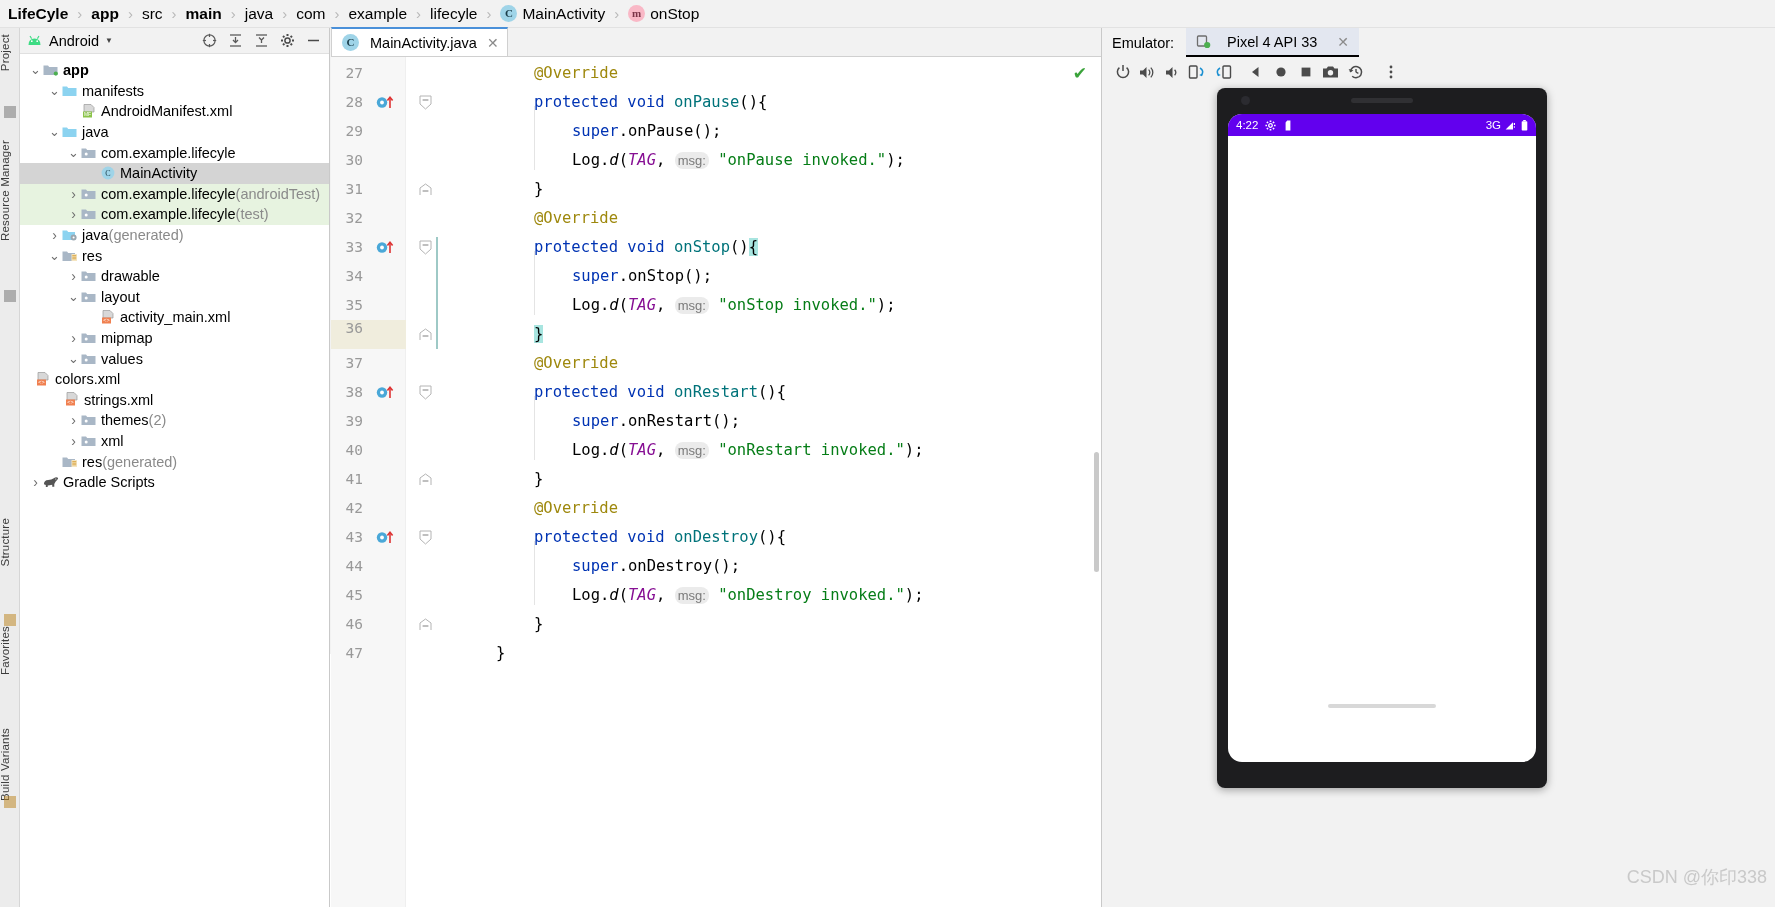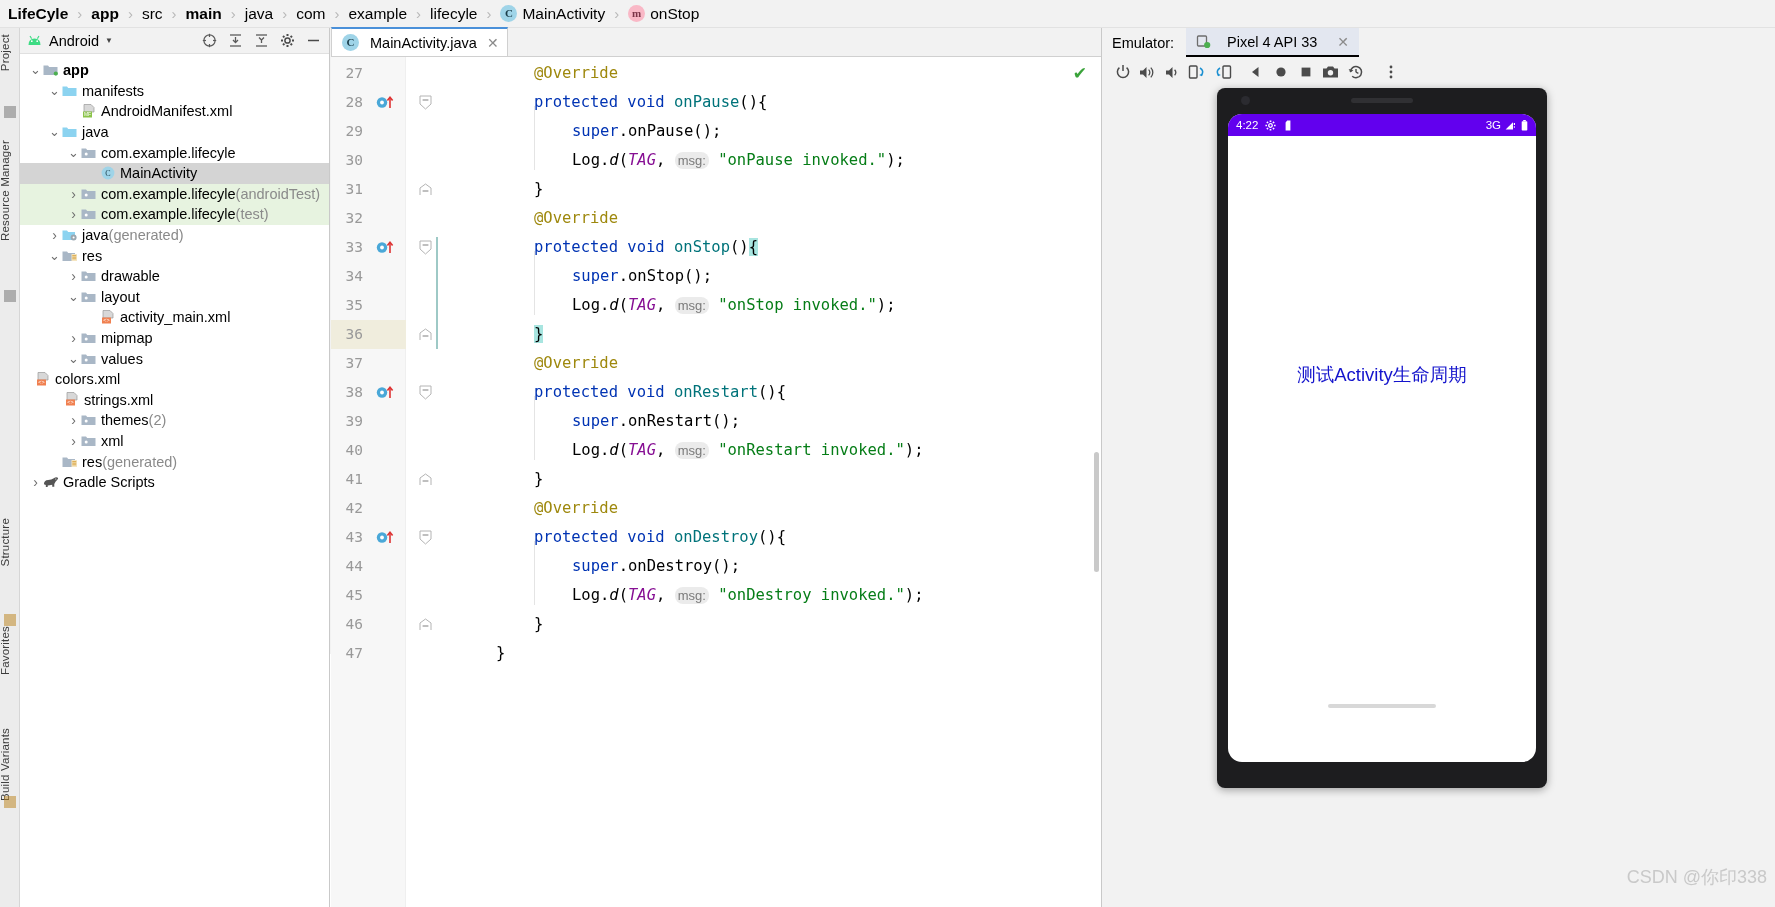--- a/index.html
+++ b/index.html
@@ -550,21 +550,21 @@
           <div class="ln" style="top: 147px;">32</div>
           <div class="ln" style="top: 176px;">33</div>
           <div class="gutter-mark" style="top: 176px;"><svg width="26" height="29" viewBox="0 0 26 29">
               <circle cx="7" cy="14.5" r="5.2" fill="#4aa8d8"></circle>
               <circle cx="7" cy="14.5" r="1.9" fill="#fff"></circle>
               <path d="M15 20 L15 10" stroke="#d33" stroke-width="1.6"></path>
               <path d="M12.4 12.4 L15 9.2 L17.6 12.4" fill="none" stroke="#d33" stroke-width="1.6"></path>
             </svg></div>
           <div class="ln" style="top: 205px;">34</div>
           <div class="ln" style="top: 234px;">35</div>
-          <div class="ln" style="top: 263px;">36</div>
+          <div class="ln" style="top: 257px;">36</div>
           <div class="ln" style="top: 292px;">37</div>
           <div class="ln" style="top: 321px;">38</div>
           <div class="gutter-mark" style="top: 321px;"><svg width="26" height="29" viewBox="0 0 26 29">
               <circle cx="7" cy="14.5" r="5.2" fill="#4aa8d8"></circle>
               <circle cx="7" cy="14.5" r="1.9" fill="#fff"></circle>
               <path d="M15 20 L15 10" stroke="#d33" stroke-width="1.6"></path>
               <path d="M12.4 12.4 L15 9.2 L17.6 12.4" fill="none" stroke="#d33" stroke-width="1.6"></path>
             </svg></div>
           <div class="ln" style="top: 350px;">39</div>
           <div class="ln" style="top: 379px;">40</div>
@@ -787,21 +787,20 @@
               </svg>
           </span>
           <span style="margin-left:5px;display:flex;align-items:center;">
             <svg width="7" height="11" viewBox="0 0 7 11">
                 <rect x="2.2" y="0" width="2.6" height="1.2" fill="#fff"></rect>
                 <rect x="0.7" y="1.2" width="5.6" height="9.4" rx="0.8" fill="#fff"></rect>
               </svg>
           </span>
         </div>
         <div id="screen-body">
-          <div id="screen-text">测试Activity生命周期</div>
           <div id="nav-pill"></div>
         </div>
       </div>
     </div>
 
     <div id="watermark">CSDN @你印338</div>
   </div>
 
 </div>
 

